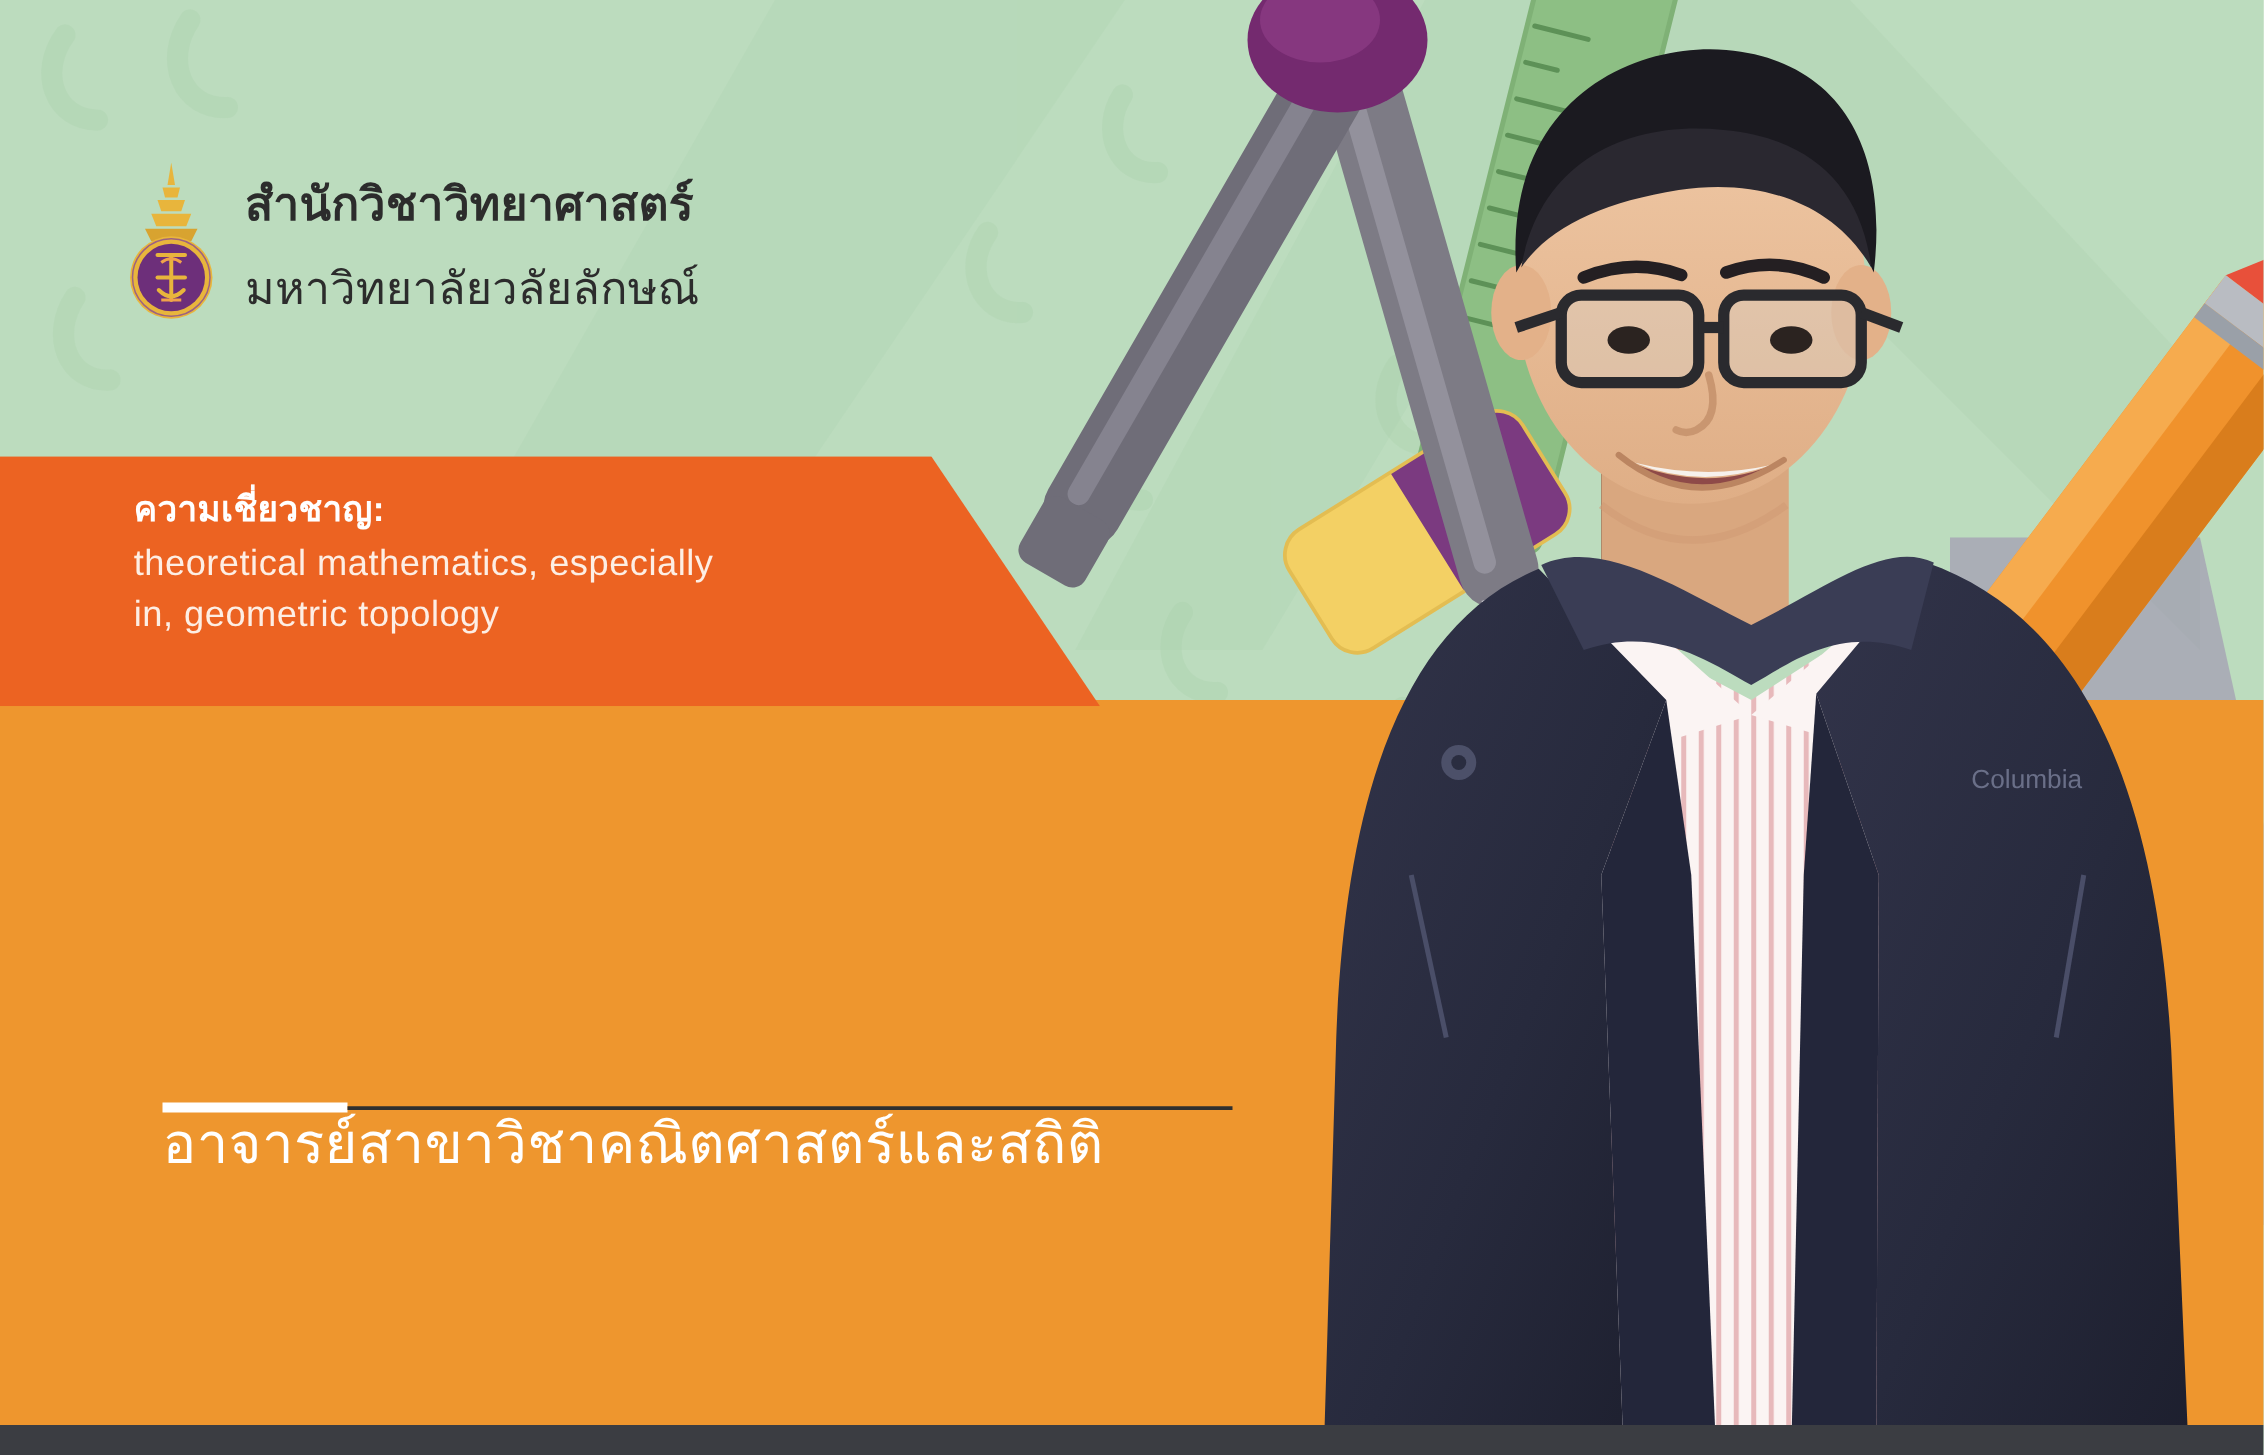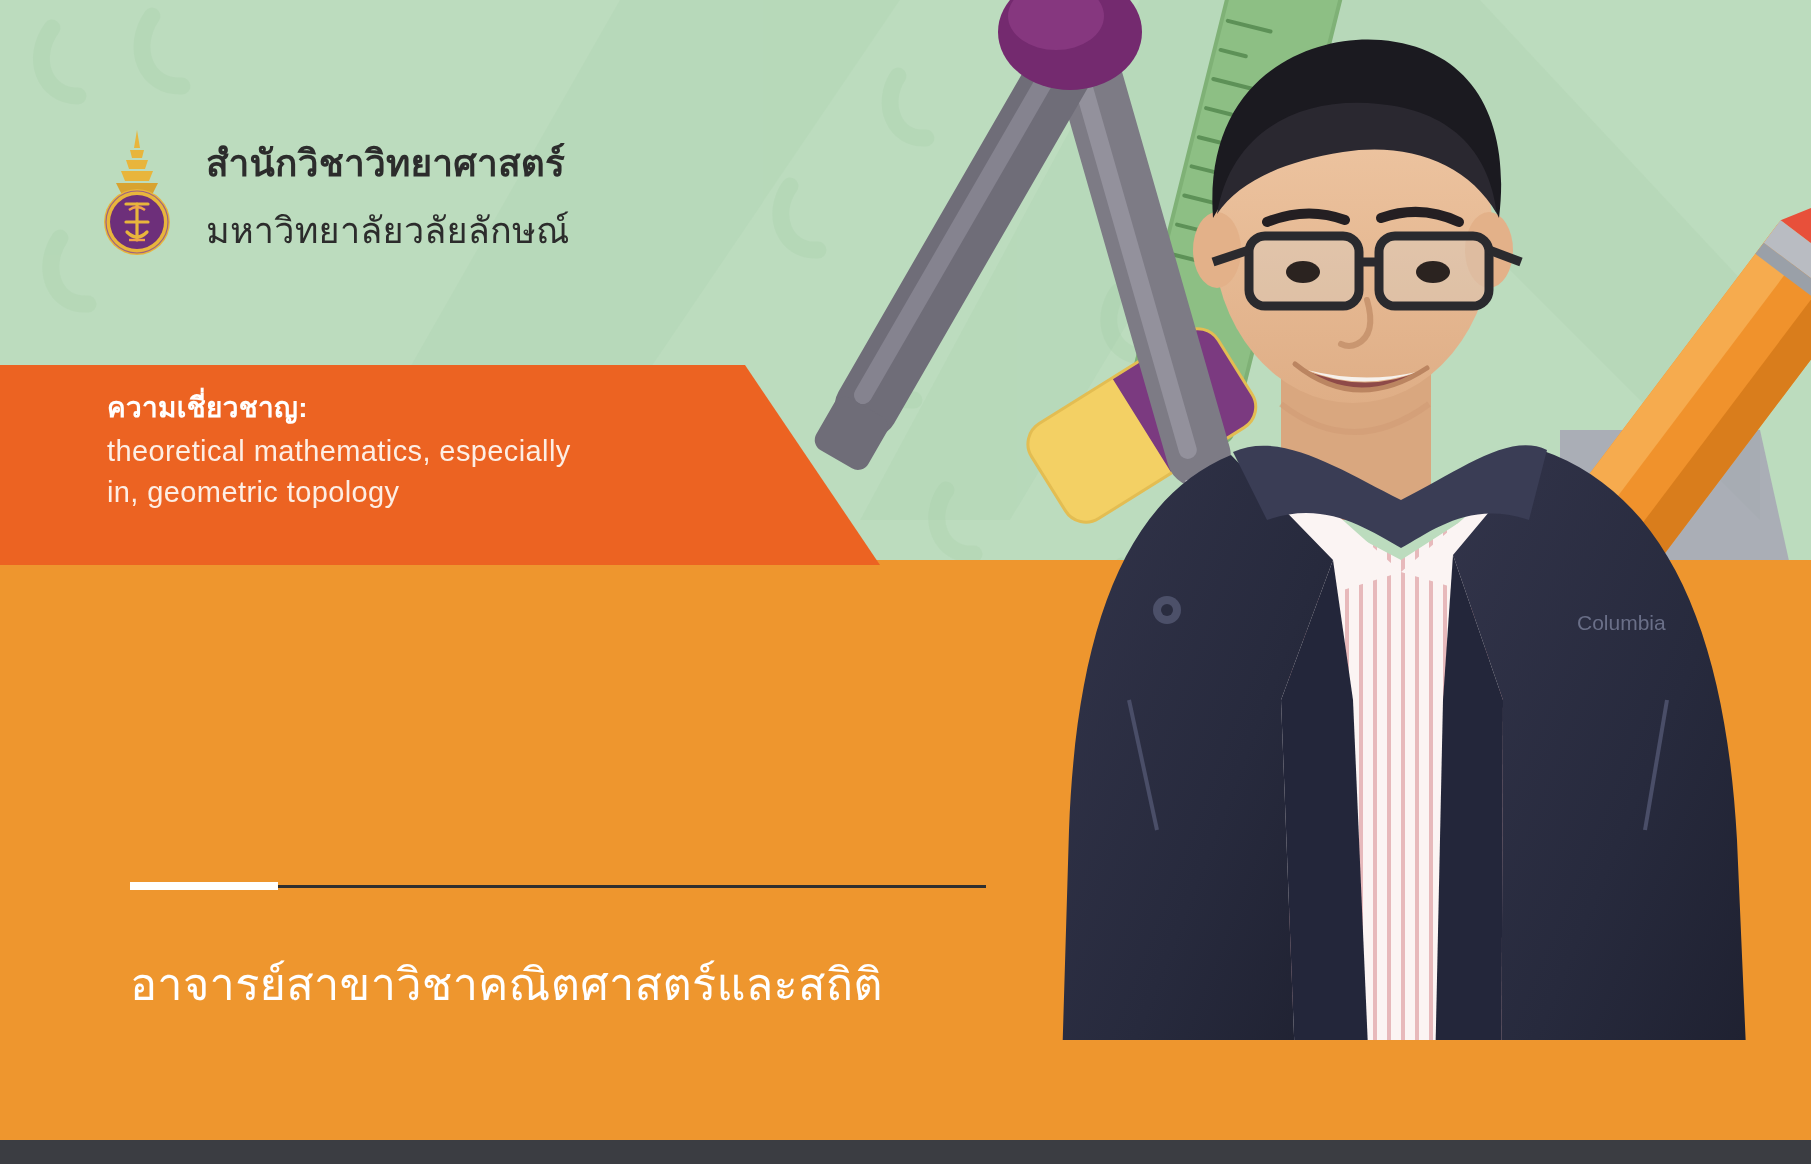--- a/index.html
+++ b/index.html
@@ -63,21 +63,21 @@
     line-height:1.42;
     letter-spacing:0.4px;
   }
 
   
   .logo-row {
     position:absolute;
     left:100px; top:128px;
     display:flex;
     align-items:center;
-    gap:32px;
+    gap:22px;
   }
   .seal {
     position:relative;
     width:74px; height:132px;
     flex:0 0 auto;
   }
   .logo-text { padding-top:6px; }
   .logo-line1 {
     color:#2c2c2c;
     font-size:37px;
@@ -121,33 +121,33 @@
   }
   .divider-thick {
     width:148px; height:8px; background:#ffffff; flex:0 0 auto;
   }
   .divider-thin {
     flex:1 1 auto; height:3px; background:#2f2f2f;
   }
 
   .role {
     position:absolute;
-    left:130px; top:948px;
+    left:130px; top:878px;
     color:#ffffff;
     font-size:45px;
     font-weight:400;
     letter-spacing:0.3px;
     white-space:nowrap;
   }
 
   
   .portrait {
     position:absolute;
     right:0; top:0;
-    width:830px; height:1040px;
+    width:830px; height:1164px;
     overflow:hidden;
   }
 </style>
 </head>
 <body>
 
 <div class="poster">
 
   <div class="bg-green"></div>
 

